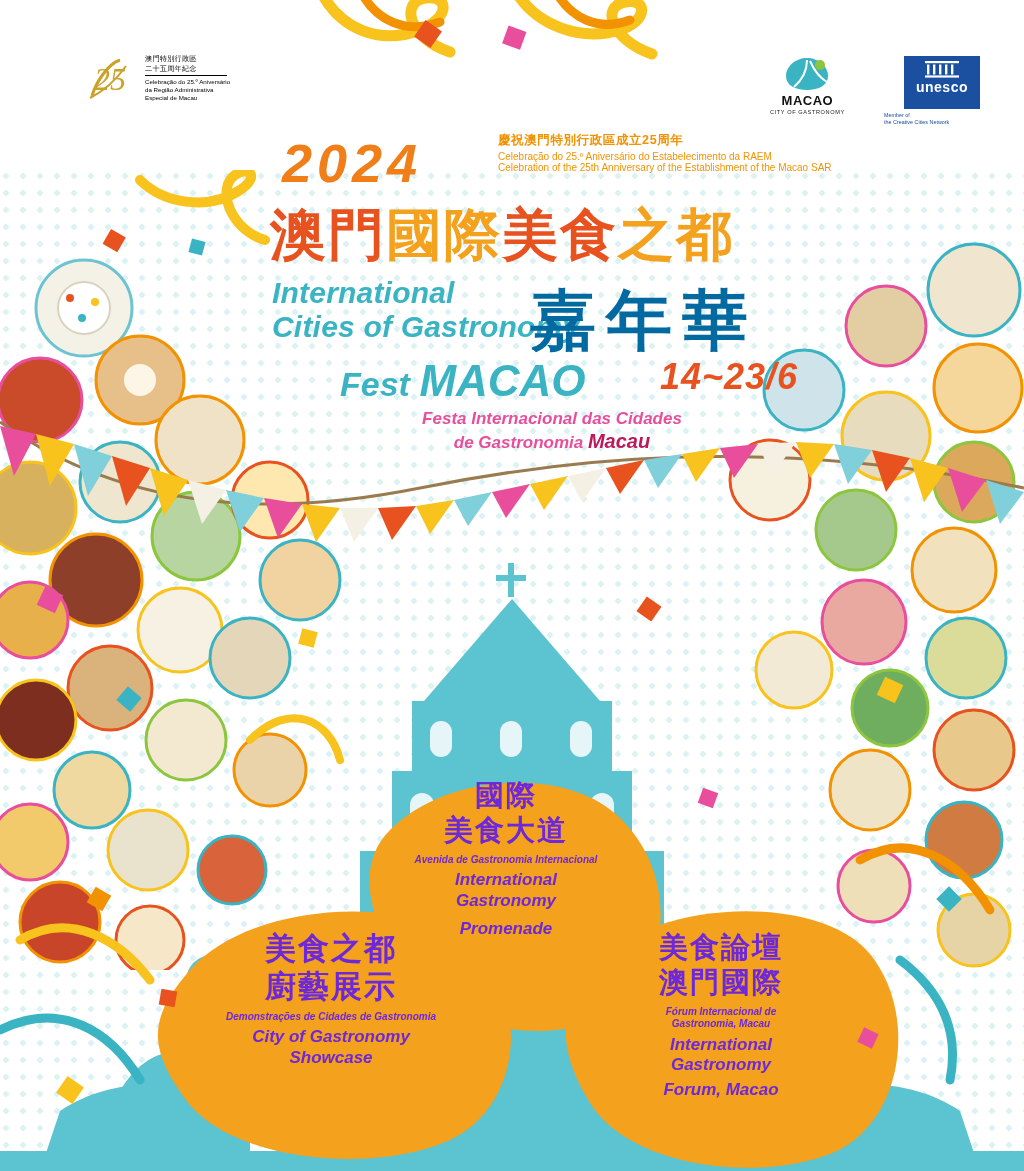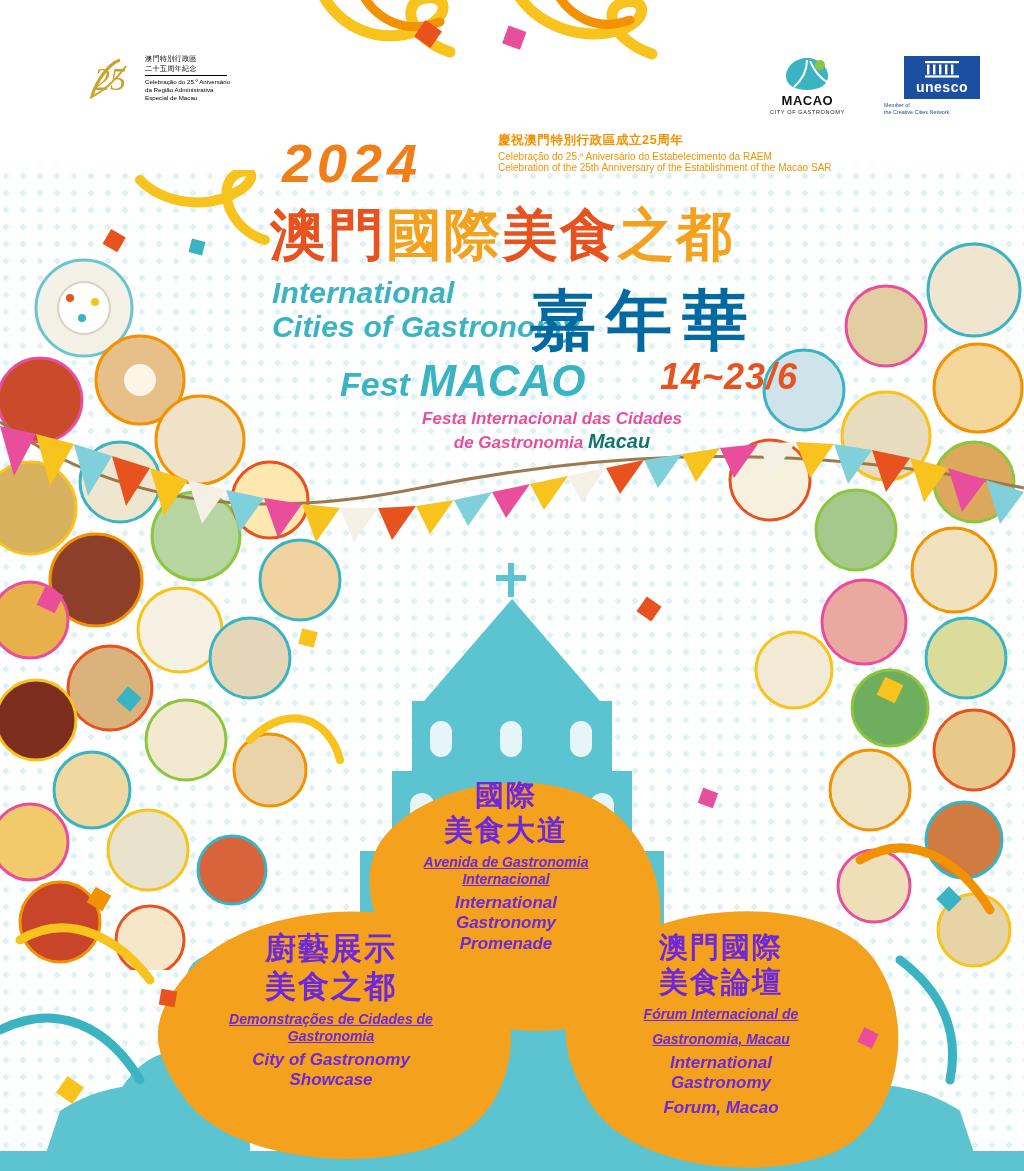--- a/index.html
+++ b/index.html
@@ -61,21 +61,21 @@
   .logo-macao .name {
     font-size: 13px; font-weight: bold; letter-spacing: .5px; margin-top: 1px;
   }
   .logo-macao .sub {
     font-size: 5.6px; letter-spacing: .6px; margin-top: 1px; color:#222;
   }
   .logo-unesco {
     position: absolute; left: 884px; top: 56px; width: 96px;
   }
   .logo-unesco .box {
-    background: #1b4fa0; color: #fff; padding: 5px 6px 4px;
+    background: #1b4fa0; color: #fff; padding: 5px 6px 14px;
     text-align: center;
     margin-left: 20px;
   }
   .logo-unesco .temple { width: 34px; height: 17px; margin: 0 auto 1px; }
   .logo-unesco .word { font-size: 14px; font-weight: bold; letter-spacing: .5px; }
   .logo-unesco .member { font-size: 5.4px; color:#1b4fa0; margin-top:3px; line-height:1.3; }
 
   
   .ribbon { position: absolute; pointer-events: none; }
 
@@ -123,37 +123,37 @@
   .dates {
     position: absolute; left: 660px; top: 232px;
     font-size: 36px; font-weight: bold; font-style: italic; color: #e8521f;
     letter-spacing: 1px;
   }
   .pt-title {
     position: absolute; left: 402px; top: 284px;
     font-size: 17px; font-weight: bold; font-style: italic;
     color: #e94e9c; line-height: 1.25; text-align: center; width: 300px;
   }
-  .pt-title .m { color: #0f766e; font-size: 20px; }
+  .pt-title .m { color: #be185d; font-size: 20px; }
 
   
   .bunting { position: absolute; left: 0; top: 392px; width: 1024px; height: 210px; z-index: 25; pointer-events:none;}
 
   
   .ruins { position: absolute; left: 0; bottom: 0; width: 1024px; height: 620px; z-index: 10; }
 
   
   .blob {
     position: absolute; z-index: 22; color: #6d28d9; text-align: center;
   }
   .blob .zh {
     font-size: 27px; font-weight: bold; line-height: 1.22; letter-spacing: 2px;
   }
   .blob .pt {
-    font-size: 14px; font-style: italic; font-weight: bold; margin-top: 5px; line-height: 1.25; text-decoration: underline;
+    font-size: 10px; font-style: italic; font-weight: bold; margin-top: 5px; line-height: 1.25;
   }
   .blob .en {
     font-size: 17px; font-weight: bold; font-style: italic; margin-top: 4px; line-height: 1.2;
   }
   #blob-center { left: 386px; top: 778px; width: 240px; }
   #blob-left   { left: 186px; top: 930px; width: 290px; }
   #blob-right  { left: 596px; top: 930px; width: 250px; }
   #blob-center .zh { font-size: 29px; }
   #blob-left .zh { font-size: 31px; }
   #blob-right .zh { font-size: 29px; }
@@ -399,36 +399,36 @@
     <path d="M70,230 C130,160 300,152 356,210 C414,270 396,370 330,400 C250,436 110,420 66,360 C26,306 30,276 70,230 Z" fill="#f4a11d"></path>
     <path d="M470,228 C530,158 700,152 750,214 C800,276 782,386 710,414 C630,444 510,424 472,366 C438,314 436,268 470,228 Z" fill="#f4a11d"></path>
   </svg>
 
   <div class="blob" id="blob-center">
     <div class="zh">國際</div>
     <div class="zh">美食大道</div>
     <div class="pt">Avenida de Gastronomia Internacional</div>
     <div class="en">International</div>
     <div class="en" style="margin-top:0">Gastronomy</div>
-    <div class="en" style="margin-top:0">Promenade</div>
+    <div class="en" style="margin-top:8px">Promenade</div>
   </div>
 
   <div class="blob" id="blob-left">
+    <div class="zh">美食之都</div>
     <div class="zh">廚藝展示</div>
-    <div class="zh">美食之都</div>
     <div class="pt">Demonstrações de Cidades de Gastronomia</div>
     <div class="en">City of Gastronomy</div>
     <div class="en" style="margin-top:0">Showcase</div>
   </div>
 
   <div class="blob" id="blob-right">
+    <div class="zh">美食論壇</div>
     <div class="zh">澳門國際</div>
-    <div class="zh">美食論壇</div>
     <div class="pt">Fórum Internacional de</div>
-    <div class="pt" style="margin-top:8px">Gastronomia, Macau</div>
+    <div class="pt" style="margin-top:0">Gastronomia, Macau</div>
     <div class="en">International</div>
     <div class="en" style="margin-top:0">Gastronomy</div>
     <div class="en" style="margin-top:4px">Forum, Macao</div>
   </div>
 
   <svg style="position:absolute;left:0;top:560px;z-index:26;pointer-events:none;" width="1024" height="611" viewBox="0 0 1024 611">
     <rect x="40" y="30" width="20" height="20" fill="#e94e9c" transform="rotate(25 50 40)"></rect>
     <rect x="120" y="130" width="18" height="18" fill="#3ab3c3" transform="rotate(40 129 139)"></rect>
     <rect x="300" y="70" width="16" height="16" fill="#f7c31c" transform="rotate(15 308 78)"></rect>
     <rect x="640" y="40" width="18" height="18" fill="#e8521f" transform="rotate(35 649 49)"></rect>

